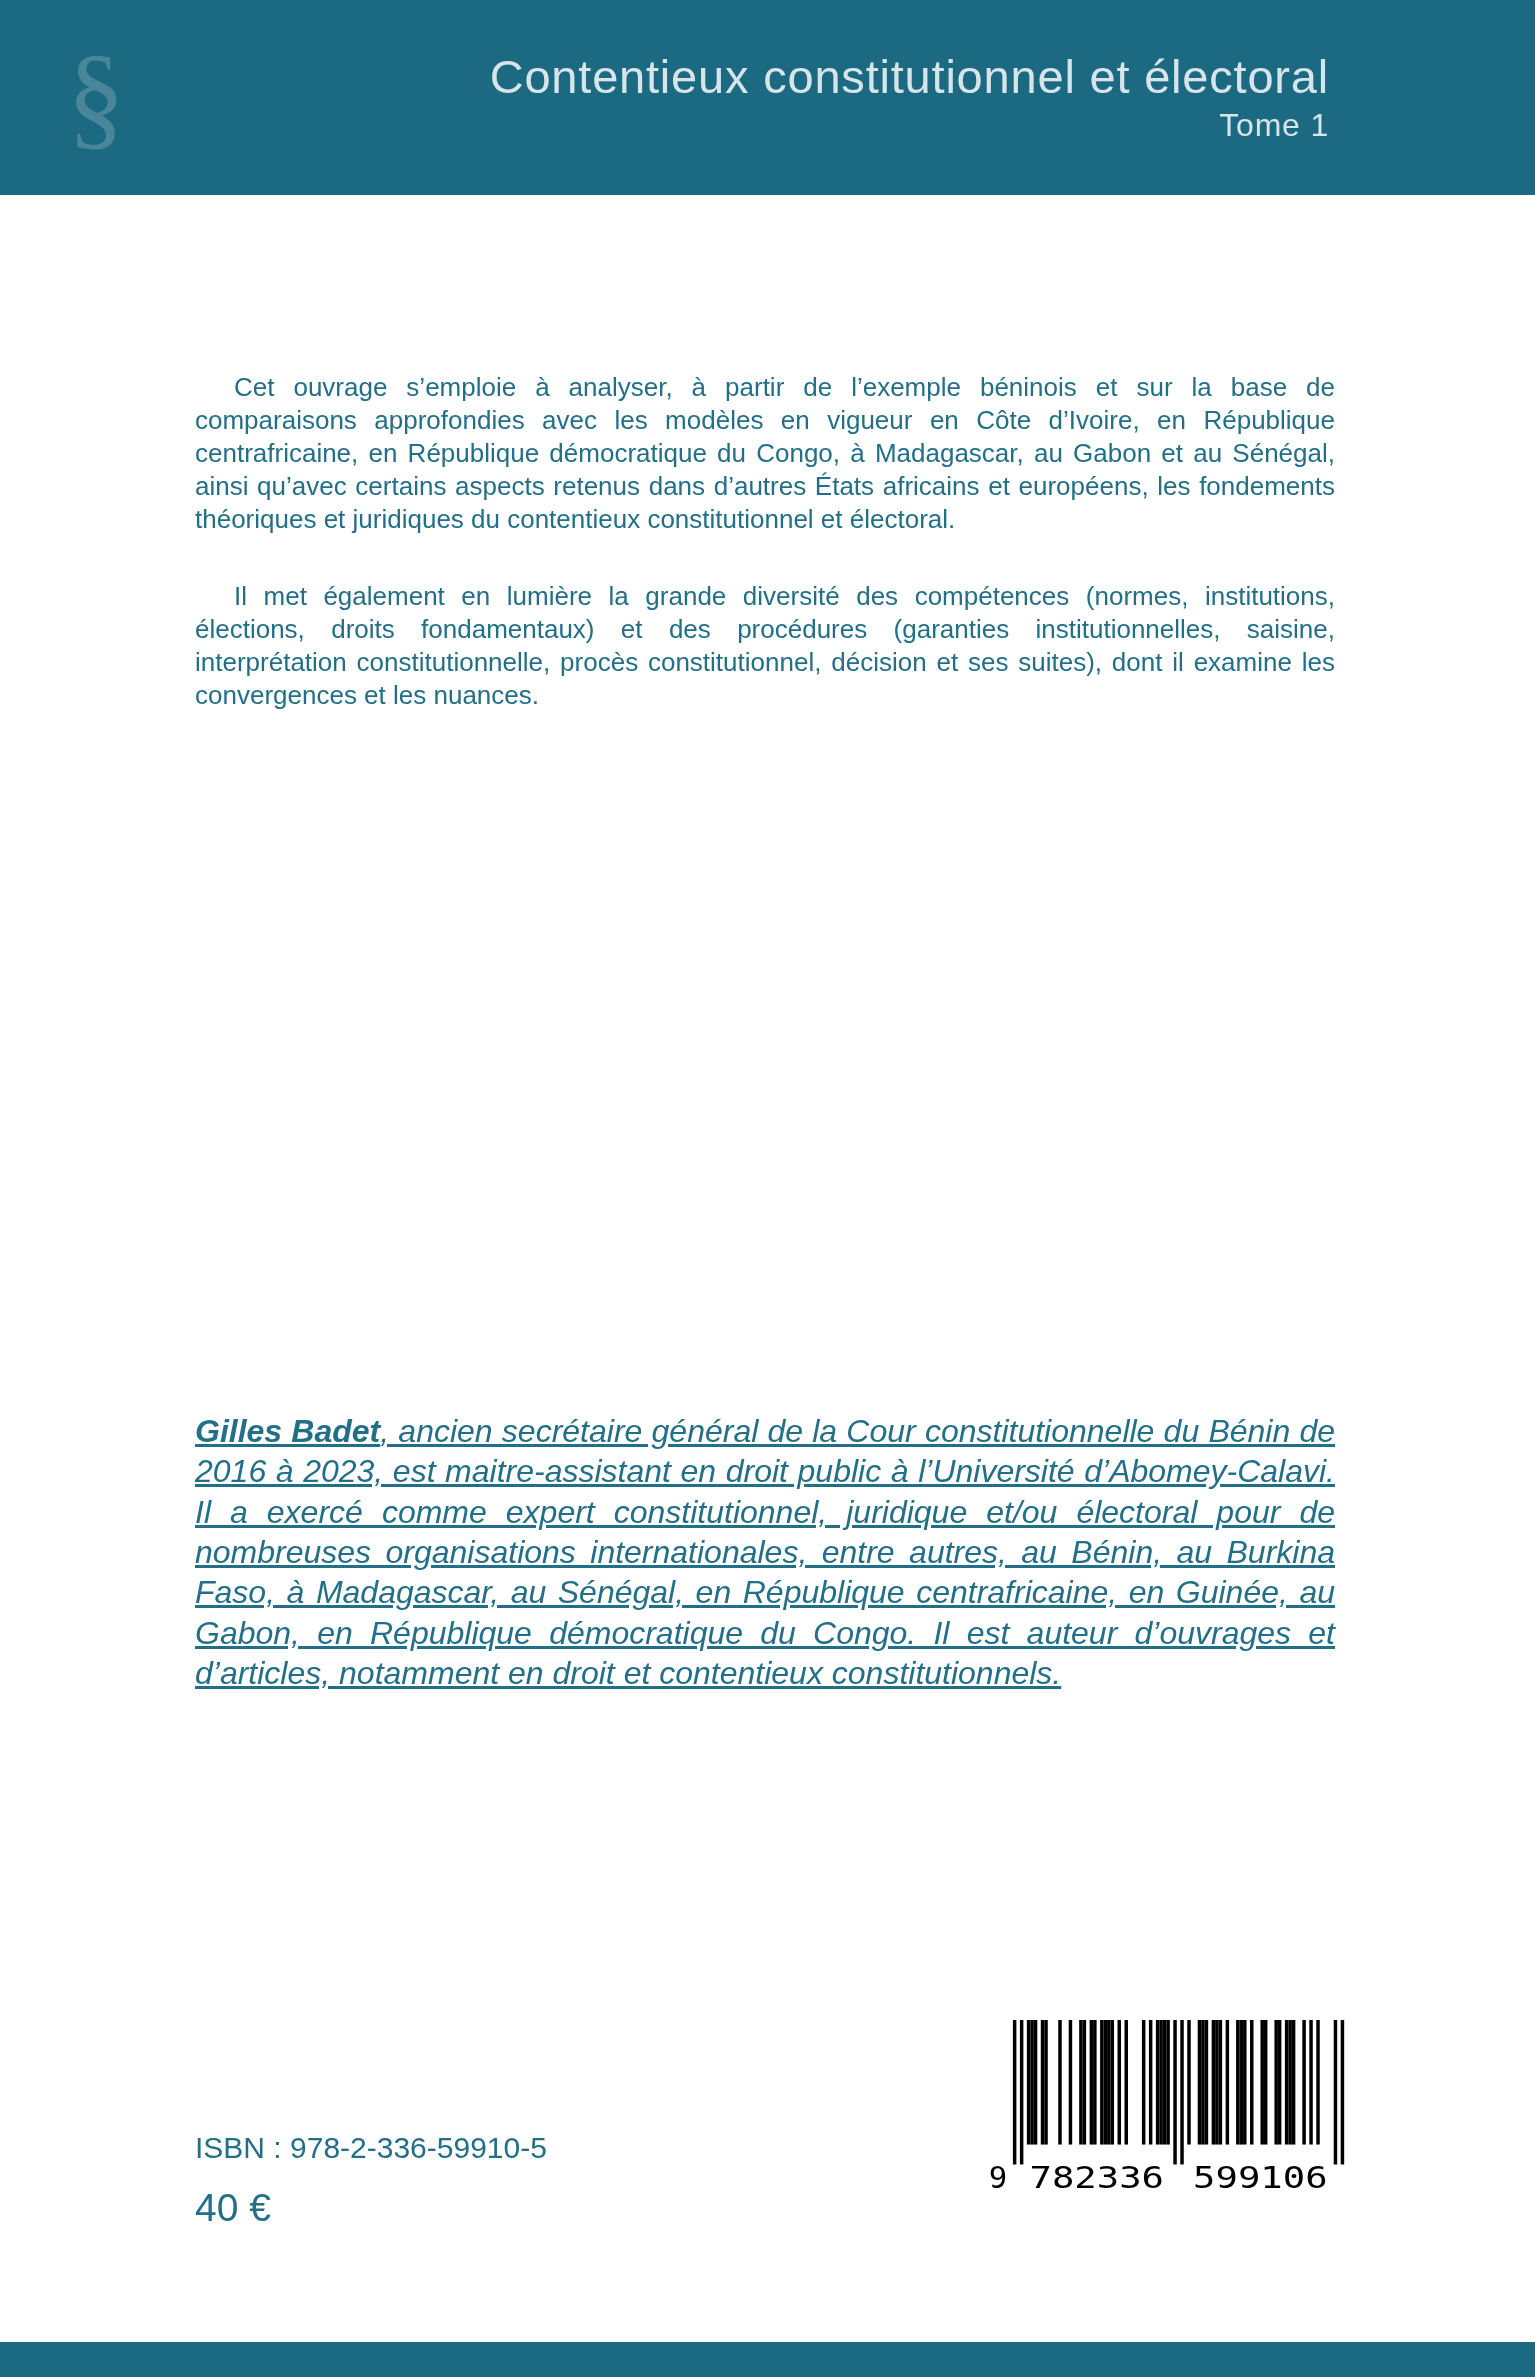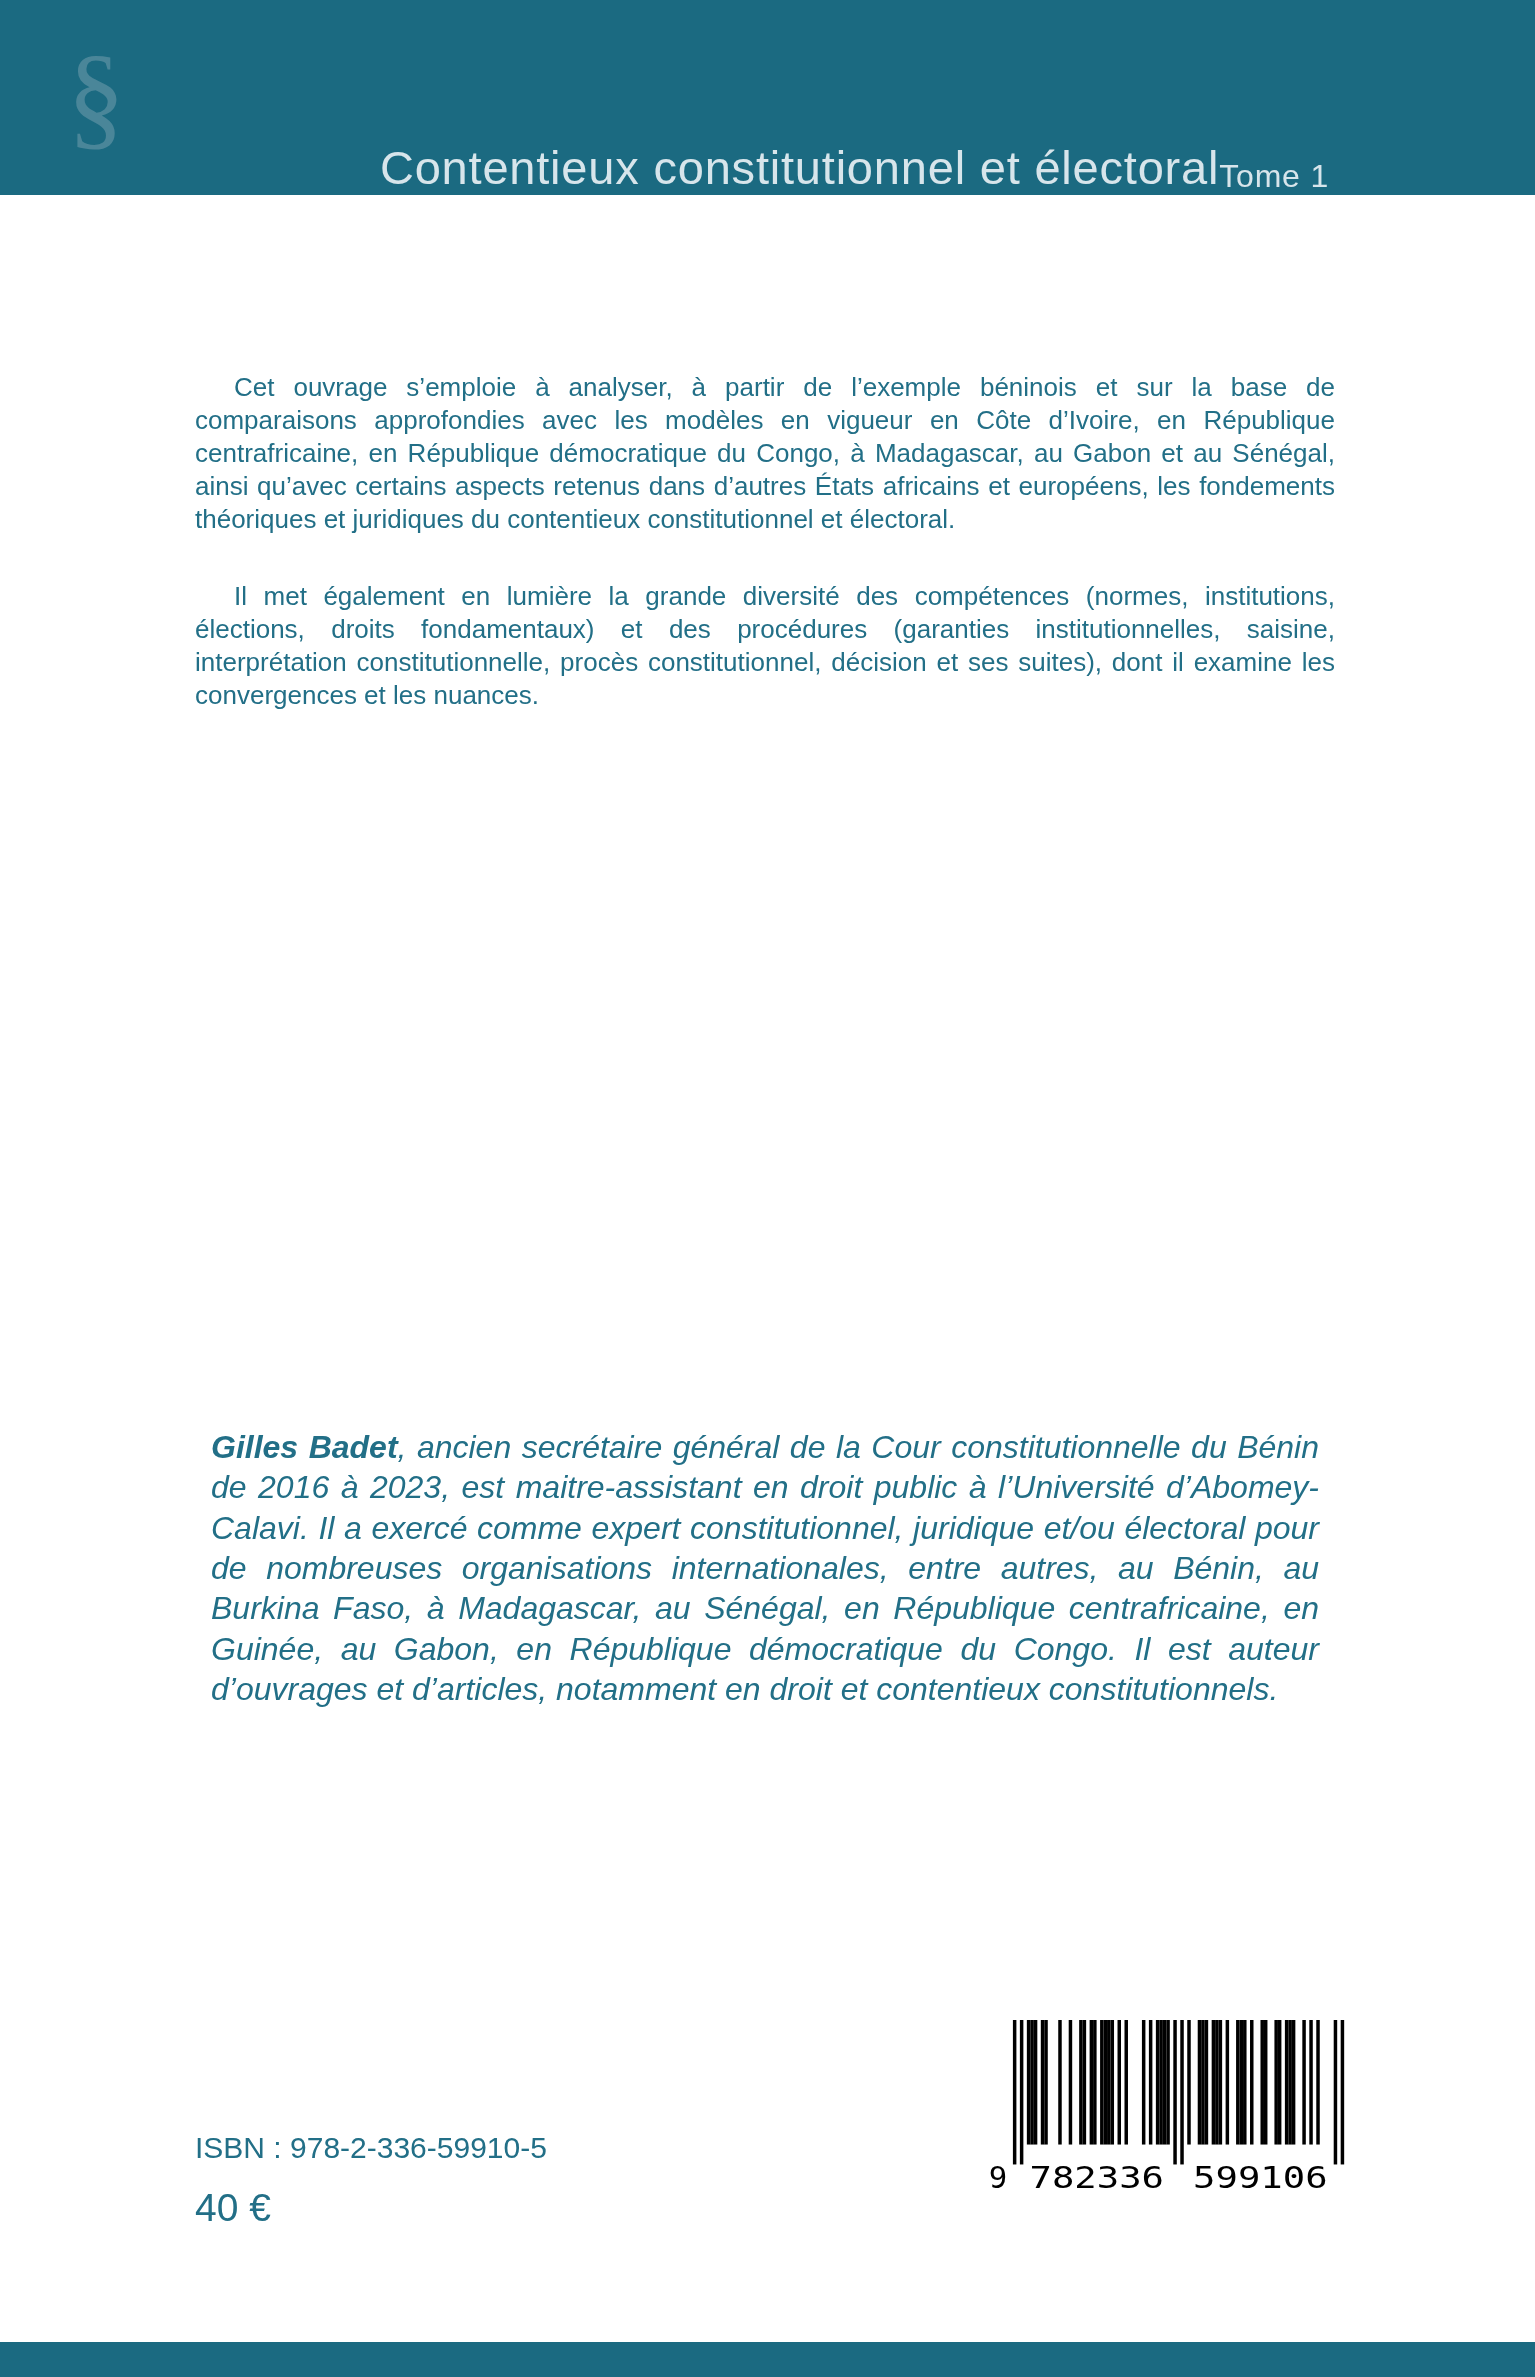--- a/index.html
+++ b/index.html
@@ -26,21 +26,21 @@
   }
   .section-mark{
     position:absolute;left:67px;top:50%;
     transform:translateY(-52%);
     font-family:"Liberation Serif",serif;
     font-size:116px;line-height:1;
     color:var(--section-mark);
   }
   .banner-text{
     position:absolute;right:206px;top:0;height:100%;
-    display:flex;flex-direction:row;justify-content:center;align-items:flex-end;
+    display:flex;flex-direction:column;justify-content:center;align-items:flex-end;
     color:var(--banner-text);
   }
   .banner-title{font-size:47px;font-weight:400;letter-spacing:0.8px;line-height:1.12;}
   .banner-subtitle{font-size:32px;font-weight:400;letter-spacing:0.8px;margin-top:3.4px;}
 
   
   .synopsis{
     position:absolute;left:195px;right:200px;top:371px;
     color:var(--body-text);
     font-size:26px;line-height:1.27;
@@ -49,21 +49,21 @@
   .synopsis p{margin:0 0 44px 0;text-indent:39px;}
 
   
   .bio{
     position:absolute;left:195px;right:200px;top:1411px;
     color:var(--body-text);
     font-size:32px;line-height:1.26;
     font-style:italic;
     text-align:justify;
   }
-  .bio p{margin:16px;}
+  .bio p{margin:0;text-decoration:underline;}
   .bio .author{font-weight:bold;}
 
   
   .isbn{
     position:absolute;left:195px;top:2131px;
     color:var(--body-text);font-size:30px;
   }
   .price{
     position:absolute;left:195px;top:2186px;
     color:var(--body-text);font-size:39px;

